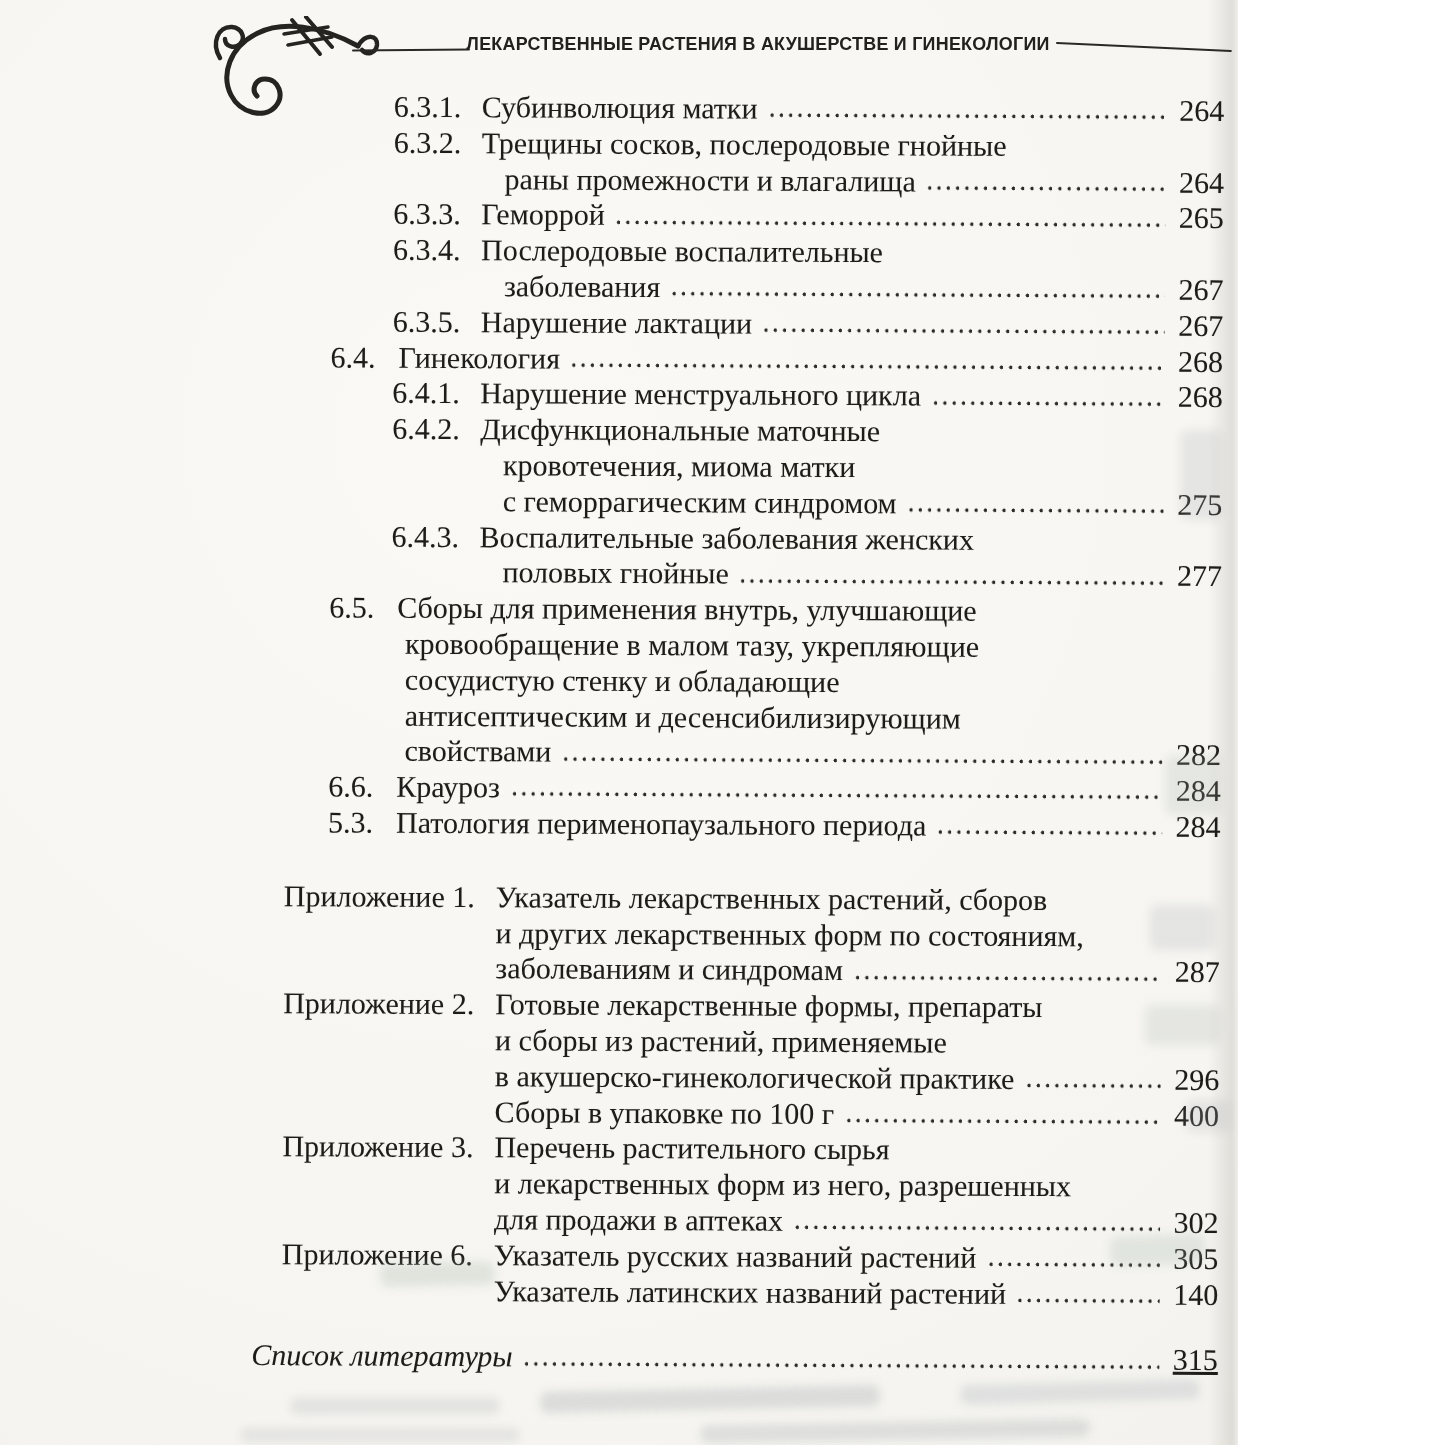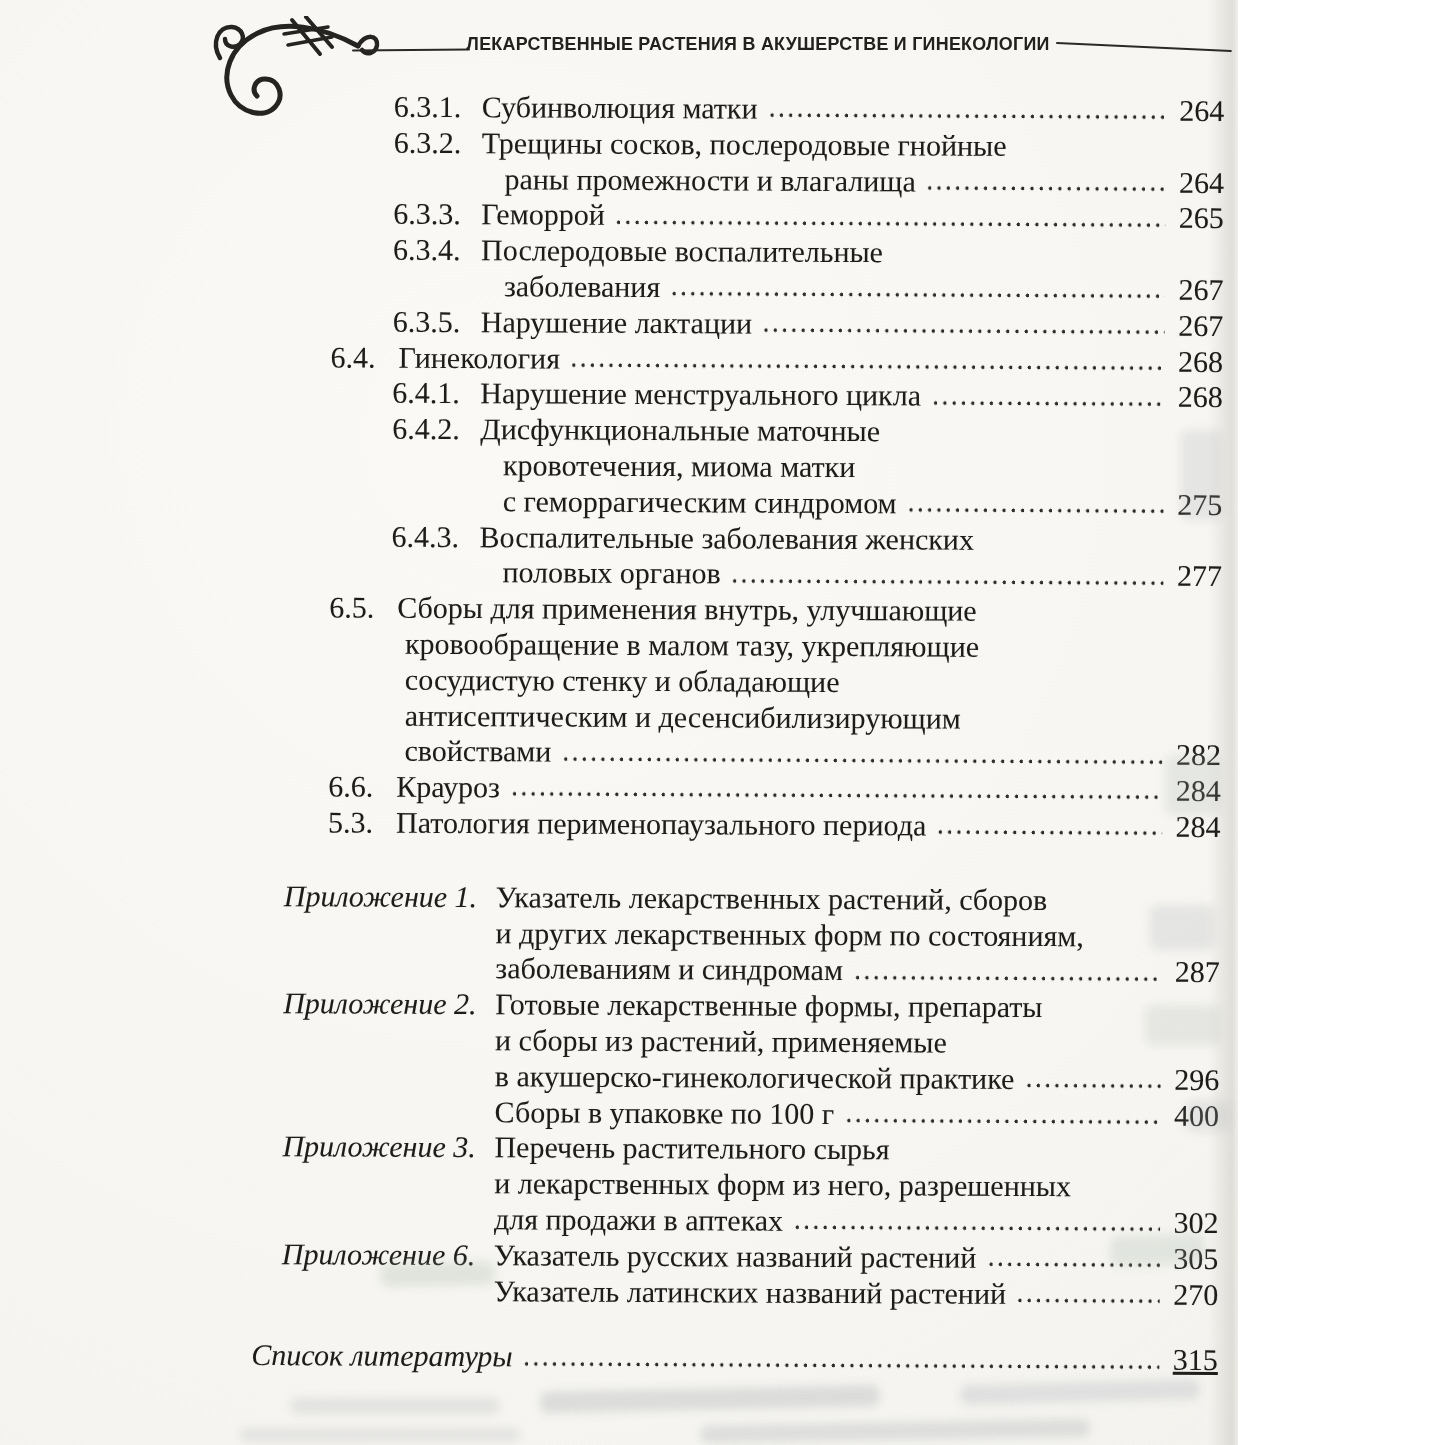--- a/index.html
+++ b/index.html
@@ -54,21 +54,21 @@
     background-image:radial-gradient(circle at 2.2px 2.2px, #2d2b28 1.55px, rgba(0,0,0,0) 1.95px);
     background-size:9.3px 4.5px;background-repeat:repeat-x;
     background-position:0 calc(100% - 9px);
   }
   .toc-row .pg{flex:0 0 auto;min-width:52px;text-align:center;}
 
   .entry3{padding-left:136px;} .entry3 .num{width:88px;}
   .cont3{padding-left:247px;}
   .entry2{padding-left:74px;}  .entry2 .num{width:68px;font-family:Liberation Serif, serif;}
   .cont2{padding-left:150px;}
-  .app{padding-left:30px;}     .app .num{width:212px;font-style:italic;}
+  .app{padding-left:30px;}     .app .num{width:212px;}
   .appcont{padding-left:242px;}
   .biblio{padding-left:0;font-style:italic;}
   .biblio .pg{font-style:normal;text-decoration:underline;}
   #toc .toc-row:nth-child(22){margin-top:38px;}
   #toc .toc-row:nth-child(34){margin-top:30px;}
 
   
   .smudge{position:absolute;filter:blur(5px);border-radius:8px;}
 </style>
 </head>
@@ -156,21 +156,21 @@
       <div class="toc-row cont3">
         <span class="txt">с геморрагическим синдромом</span>
         <span class="leader"></span>
         <span class="pg">275</span>
       </div>
       <div class="toc-row entry3">
         <span class="num">6.4.3.</span>
         <span class="txt">Воспалительные заболевания женских</span>
       </div>
       <div class="toc-row cont3">
-        <span class="txt">половых органов</span>
+        <span class="txt">половых гнойные</span>
         <span class="leader"></span>
         <span class="pg">277</span>
       </div>
       <div class="toc-row entry2">
         <span class="num">6.5.</span>
         <span class="txt">Сборы для применения внутрь, улучшающие</span>
       </div>
       <div class="toc-row cont2">
         <span class="txt">кровообращение в малом тазу, укрепляющие</span>
       </div>
@@ -240,21 +240,21 @@
       </div>
       <div class="toc-row app">
         <span class="num">Приложение 6.</span>
         <span class="txt">Указатель русских названий растений</span>
         <span class="leader"></span>
         <span class="pg">305</span>
       </div>
       <div class="toc-row appcont">
         <span class="txt">Указатель латинских названий растений</span>
         <span class="leader"></span>
-        <span class="pg">270</span>
+        <span class="pg">140</span>
       </div>
       <div class="toc-row biblio">
         <span class="txt">Список литературы</span>
         <span class="leader"></span>
         <span class="pg">315</span>
       </div>
     </div>
 
   <div class="smudge" style="left:1180px;top:430px;width:42px;height:90px;background:rgba(168,175,178,0.22);"></div>
   <div class="smudge" style="left:1165px;top:755px;width:55px;height:60px;background:rgba(170,176,172,0.22);"></div>

